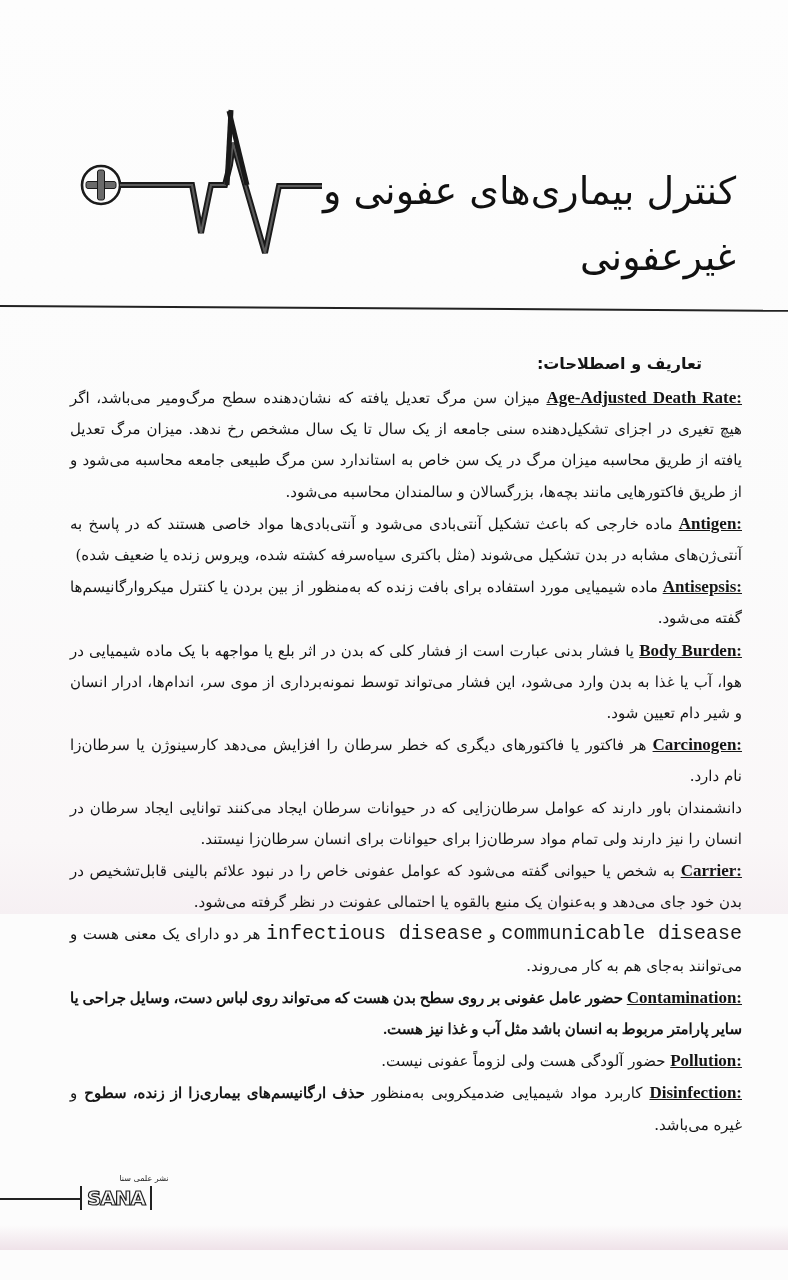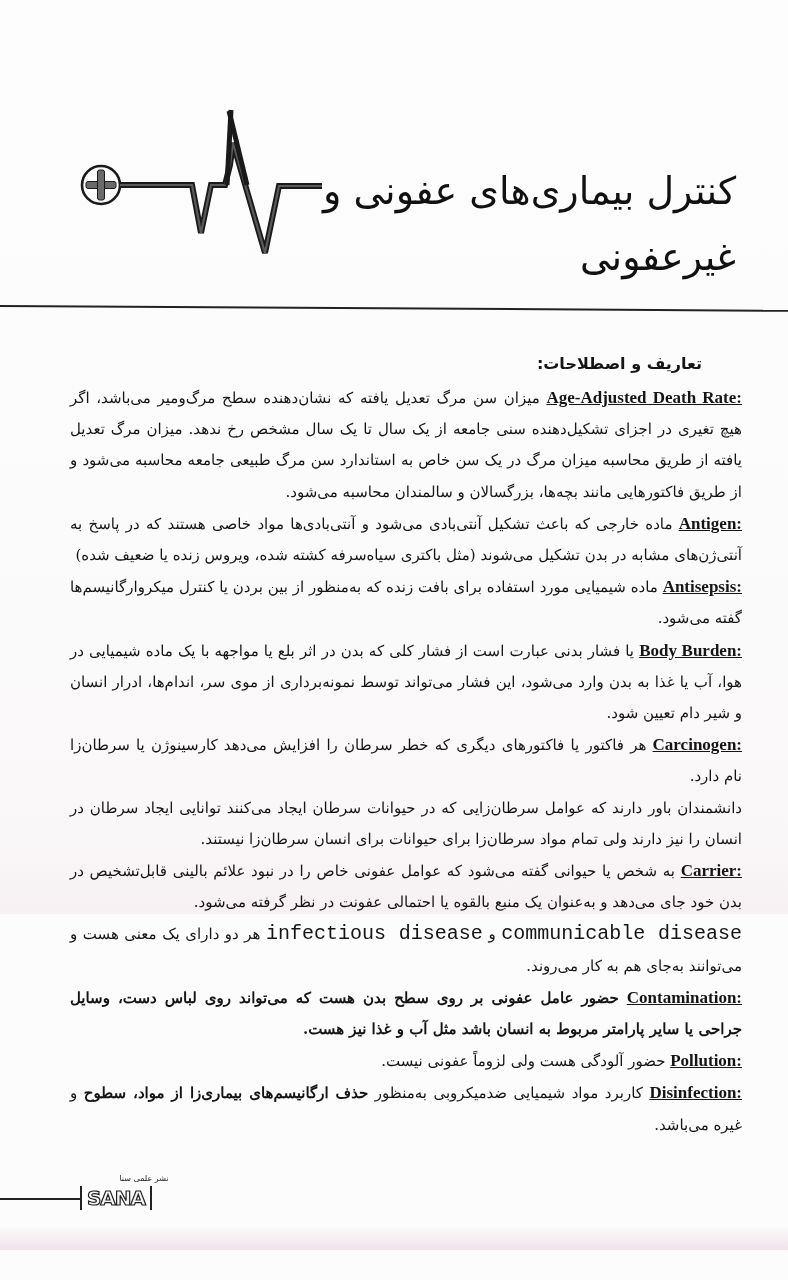--- a/index.html
+++ b/index.html
@@ -40,21 +40,21 @@
     }
     .para { margin: 0; text-align-last: right; }
     .term {
       font-family: "Liberation Serif", serif; font-weight: bold; font-size: 17px;
       direction: ltr; unicode-bidi: isolate; text-decoration: underline;
     }
     .en {
       font-family: Liberation Mono, monospace; font-size: 20px;
       direction: ltr; unicode-bidi: isolate;
     }
-    .bold-run { font-weight: bold; }
+    .bold-run { font-weight: bold; font-family: Liberation Serif, serif; }
     .publisher {
       position: absolute; left: 0; top: 1168px; height: 40px; width: 160px;
     }
     .publisher-line {
       position: absolute; left: 0; top: 30px; width: 80px; height: 2px; background: #222;
     }
     .publisher-logo {
       position: absolute; left: 80px; top: 18px; width: 68px; height: 24px;
       border-left: 2px solid #222; border-right: 2px solid #222;
       font-family: "DejaVu Sans", sans-serif; font-weight: bold; font-size: 20px;
@@ -130,21 +130,21 @@
     <p class="para">
       <span class="en">communicable disease</span><span> و </span><span class="en">infectious disease</span><span> هر دو دارای یک معنی هست و می‌توانند به‌جای هم به کار می‌روند.</span>
     </p>
     <p class="para">
       <span class="term">Contamination:</span><span class="bold-run"> حضور عامل عفونی بر روی سطح بدن هست که می‌تواند روی لباس دست، وسایل جراحی یا سایر پارامتر مربوط به انسان باشد مثل آب و غذا نیز هست.</span>
     </p>
     <p class="para">
       <span class="term">Pollution:</span><span> حضور آلودگی هست ولی لزوماً عفونی نیست.</span>
     </p>
     <p class="para">
-      <span class="term">Disinfection:</span><span> کاربرد مواد شیمیایی ضدمیکروبی به‌منظور </span><span class="bold-run">حذف ارگانیسم‌های بیماری‌زا از مواد، سطوح</span><span> و غیره می‌باشد.</span>
+      <span class="term">Disinfection:</span><span> کاربرد مواد شیمیایی ضدمیکروبی به‌منظور </span><span class="bold-run">حذف ارگانیسم‌های بیماری‌زا از زنده، سطوح</span><span> و غیره می‌باشد.</span>
     </p>
   </div>
 
   <div class="publisher">
     <div class="publisher-line"></div>
     <div class="publisher-name">نشر علمی سنا</div>
     <div class="publisher-logo">SANA</div>
   </div>
 </div>
 

